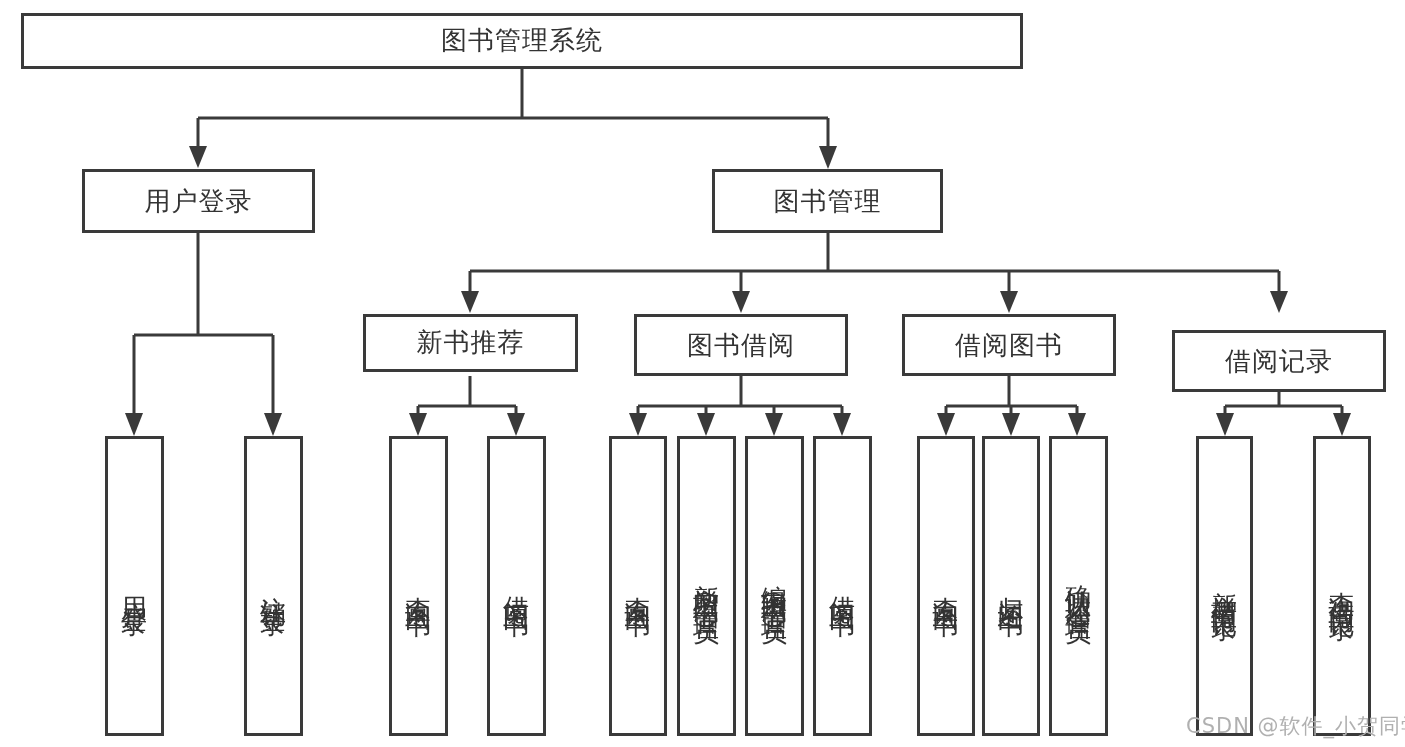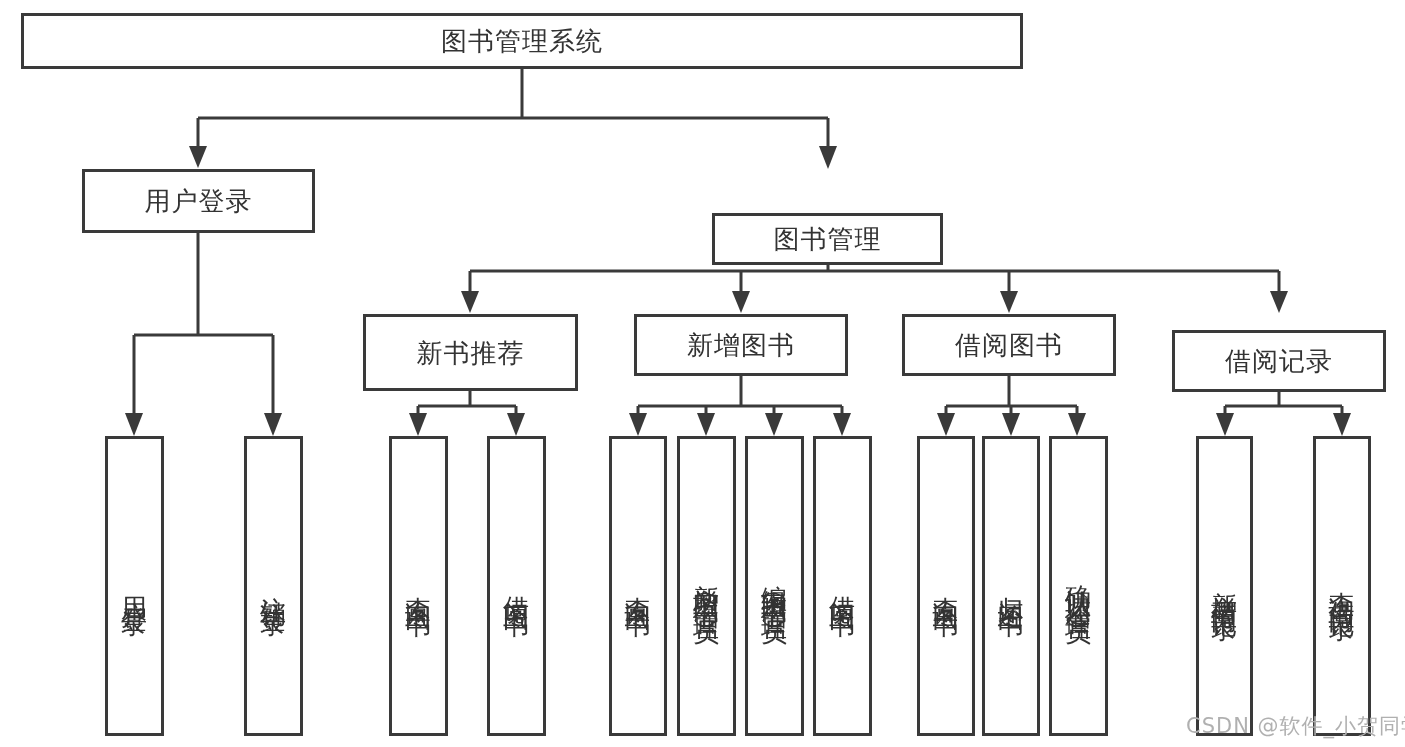--- a/index.html
+++ b/index.html
@@ -86,27 +86,27 @@
       <polygon points="765,413 783,413 774,436"></polygon>
       <polygon points="833,413 851,413 842,436"></polygon>
       <polygon points="937,413 955,413 946,436"></polygon>
       <polygon points="1002,413 1020,413 1011,436"></polygon>
       <polygon points="1068,413 1086,413 1077,436"></polygon>
       <polygon points="1216,413 1234,413 1225,436"></polygon>
       <polygon points="1333,413 1351,413 1342,436"></polygon>
     </g>
   </svg>
 
-  <div class="node h" style="left:21px; top:13px; width:1002px; height:56px;">图书管理系统</div>
+  <div class="node h" style="left:21px; top:13px; width:1002px; height:56px;font-family:Liberation Serif, serif;">图书管理系统</div>
 
   <div class="node h" style="left:82px; top:169px; width:233px; height:64px;">用户登录</div>
-  <div class="node h" style="left:712px; top:169px; width:231px; height:52px;margin-top:44px;">图书管理</div>
+  <div class="node h" style="left:712px; top:169px; width:231px; height:64px;">图书管理</div>
 
-  <div class="node h" style="left:363px; top:314px; width:215px; height:77px;">新书推荐</div>
-  <div class="node h" style="left:634px; top:314px; width:214px; height:62px;">新增图书</div>
+  <div class="node h" style="left:363px; top:314px; width:215px; height:58px;font-family:Liberation Serif, serif;">新书推荐</div>
+  <div class="node h" style="left:634px; top:314px; width:214px; height:62px;">图书借阅</div>
   <div class="node h" style="left:902px; top:314px; width:214px; height:62px;">借阅图书</div>
   <div class="node h" style="left:1172px; top:330px; width:214px; height:62px;">借阅记录</div>
 
   <div class="node v" style="left:105px; top:436px; width:59px; height:300px;">用户登录</div>
   <div class="node v" style="left:244px; top:436px; width:59px; height:300px;">注销登录</div>
 
   <div class="node v" style="left:389px; top:436px; width:59px; height:300px;">查询图书</div>
   <div class="node v" style="left:487px; top:436px; width:59px; height:300px;">借阅图书</div>
 
   <div class="node v" style="left:609px; top:436px; width:58px; height:300px;">查询图书</div>

